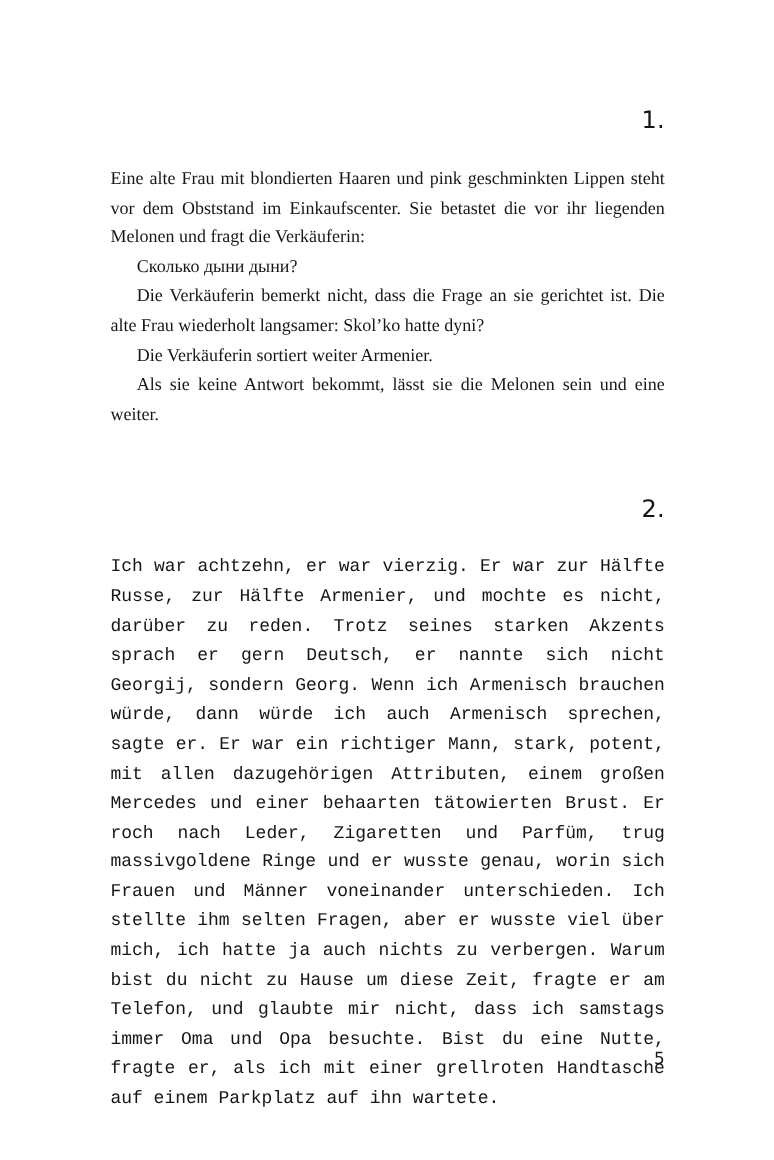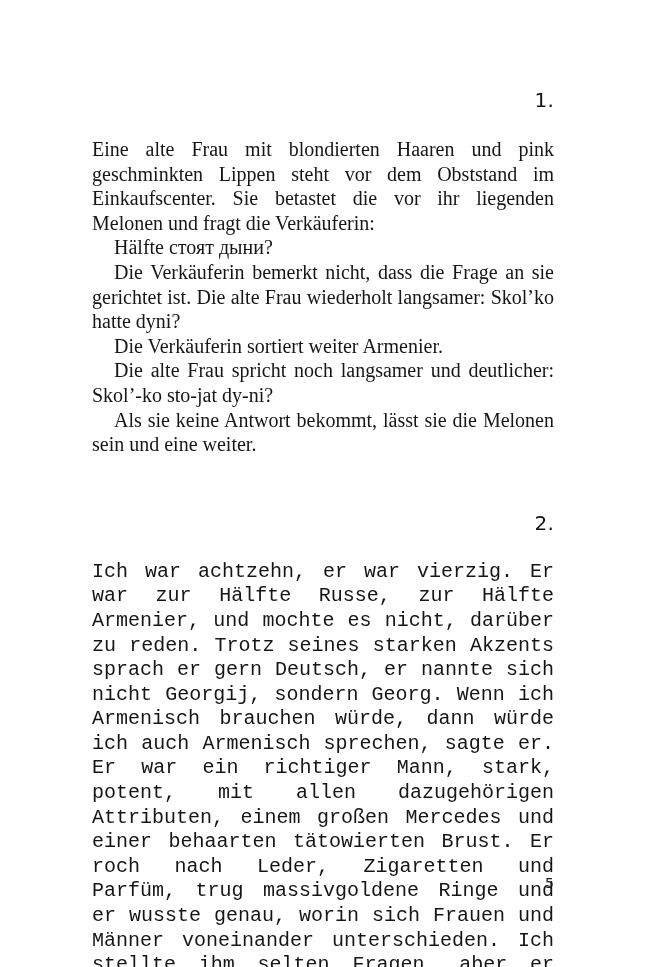--- a/index.html
+++ b/index.html
@@ -37,21 +37,21 @@
     letter-spacing: 0.2px;
     line-height: 1;
   }
 
   #section-1-number { margin-top: 90px; }
   #section-2-number { margin-top: 56px; }
 
   
   .body-text {
     margin: 0;
-    font-size: 20px;
+    font-size: 15px;
     line-height: 24.6px;
     text-align: justify;
     text-justify: inter-word;
     hyphens: none;
     color: #161616;
     font-weight: 400;
   }
 
   .body-text.first-para {
     text-indent: 0;
@@ -86,24 +86,23 @@
 <body>
 
 <div class="page">
 
   <div class="text-column">
 
     <div class="section-number" id="section-1-number">1.</div>
 
     <div class="section-body">
       <p class="body-text first-para">Eine alte Frau mit blondierten Haaren und pink geschminkten Lippen steht vor dem Obststand im Einkaufscenter. Sie betastet die vor ihr liegenden Melonen und fragt die Verkäuferin:</p>
-      <p class="body-text indent-para">Hälfte стоят дыни?</p>
+      <p class="body-text indent-para">Сколько дыни дыни?</p>
       <p class="body-text indent-para">Die Verkäuferin bemerkt nicht, dass die Frage an sie gerichtet ist. Die alte Frau wiederholt langsamer: Skol’ko hatte dyni?</p>
       <p class="body-text indent-para">Die Verkäuferin sortiert weiter Armenier.</p>
-      <p class="body-text indent-para">Die alte Frau spricht noch langsamer und deutlicher: Skol’-ko sto-jat dy-ni?</p>
       <p class="body-text indent-para">Als sie keine Antwort bekommt, lässt sie die Melonen sein und eine weiter.</p>
     </div>
 
     <div class="section-number" id="section-2-number">2.</div>
 
     <div class="section-body" id="section-2-body">
       <p class="body-text first-para">Ich war achtzehn, er war vierzig. Er war zur Hälfte Russe, zur Hälfte Armenier, und mochte es nicht, darüber zu reden. Trotz seines starken Akzents sprach er gern Deutsch, er nannte sich nicht Georgij, sondern Georg. Wenn ich Armenisch brauchen würde, dann würde ich auch Armenisch sprechen, sagte er. Er war ein richtiger Mann, stark, potent, mit allen dazugehörigen Attributen, einem großen Mercedes und einer behaarten tätowierten Brust. Er roch nach Leder, Zigaretten und Parfüm, trug massivgoldene Ringe und er wusste genau, worin sich Frauen und Männer voneinander unterschieden. Ich stellte ihm selten Fragen, aber er wusste viel über mich, ich hatte ja auch nichts zu verbergen. Warum bist du nicht zu Hause um diese Zeit, fragte er am Telefon, und glaubte mir nicht, dass ich samstags immer Oma und Opa besuchte. Bist du eine Nutte, fragte er, als ich mit einer grellroten Handtasche auf einem Parkplatz auf ihn wartete.</p>
     </div>
 
   </div>

